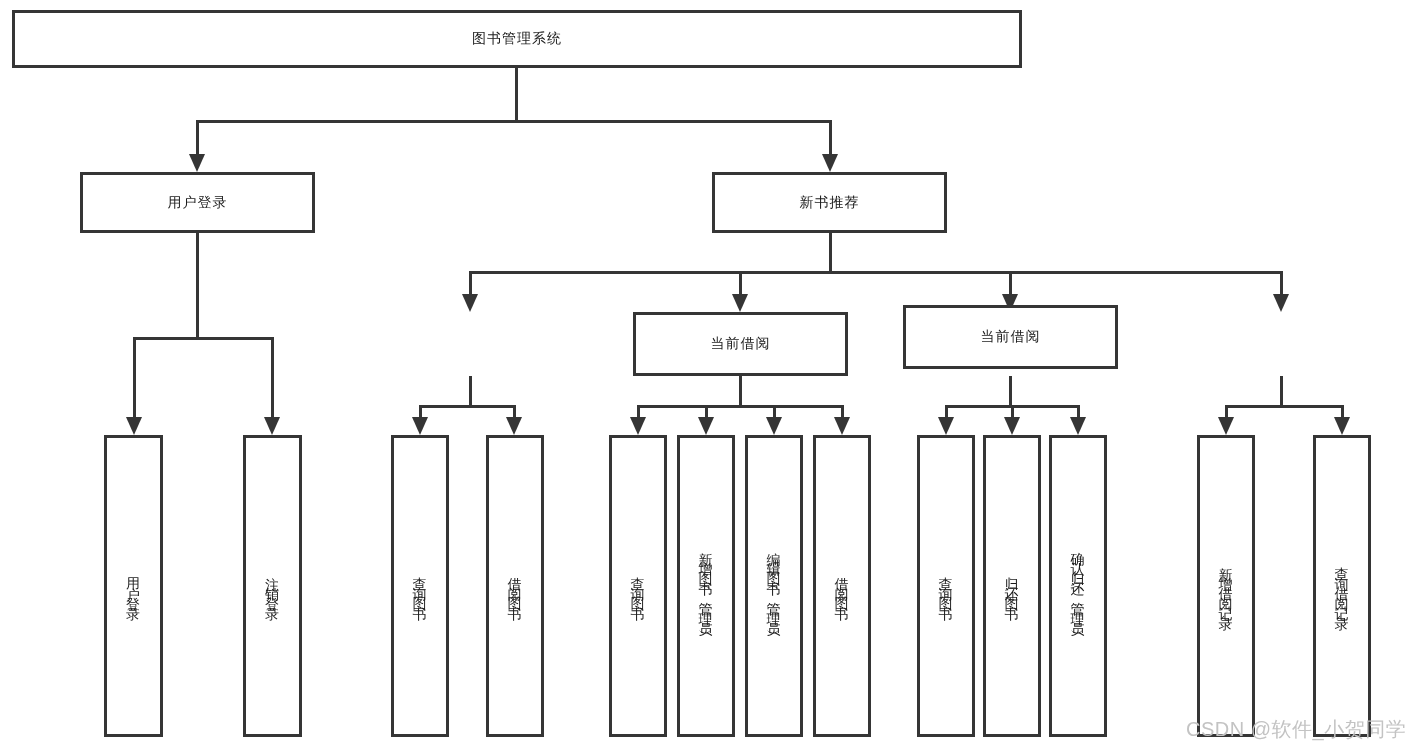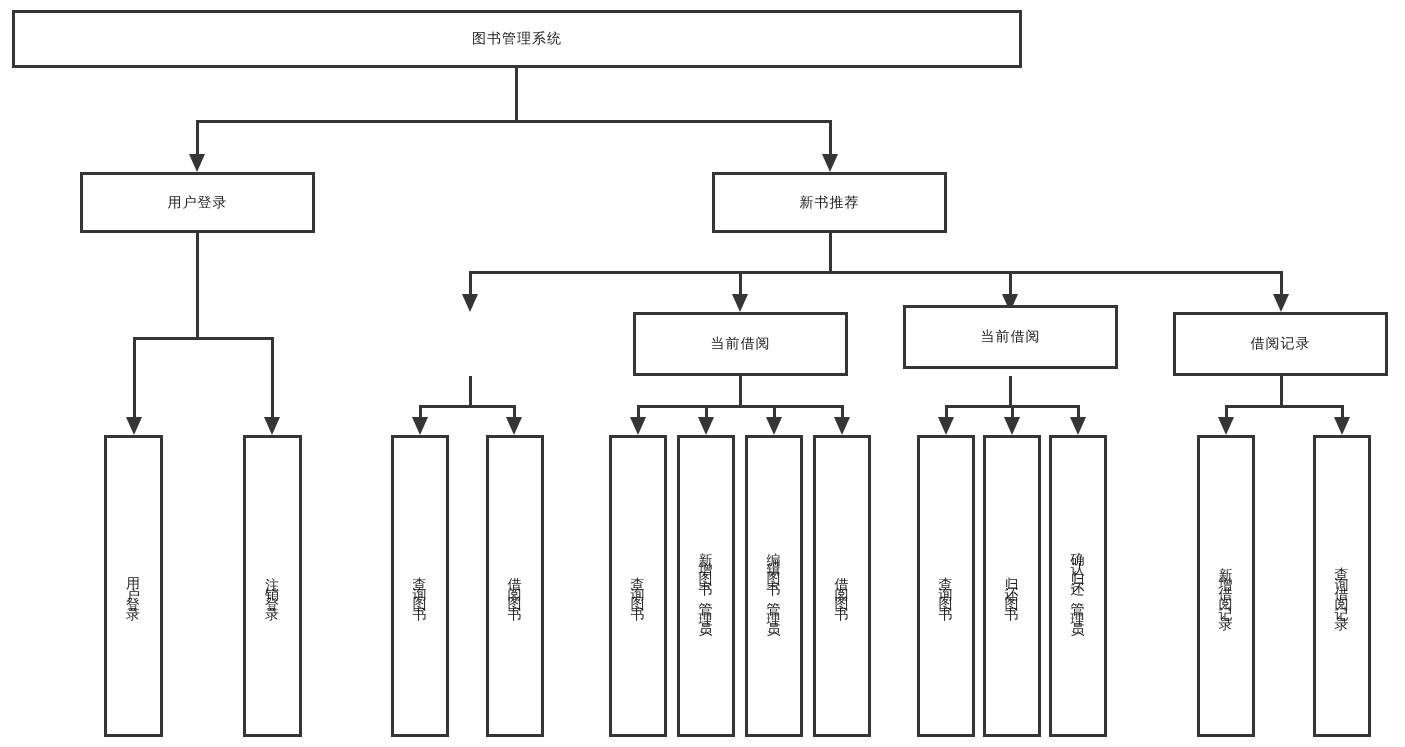--- a/index.html
+++ b/index.html
@@ -75,23 +75,20 @@
   <div class="arr" style="left:1002px;top:294px;"></div>
   <div class="vl" style="left:1280px;top:271px;height:25px;"></div>
   <div class="arr" style="left:1273px;top:294px;"></div>
 
   <div class="box" style="left:633px;top:312px;width:215px;height:64px;">
     <span class="lbl">当前借阅</span>
   </div>
   <div class="box" style="left:903px;top:305px;width:215px;height:64px;">
     <span class="lbl">当前借阅</span>
   </div>
-  <div class="box" style="left:1173px;top:312px;width:215px;height:64px;">
-    <span class="lbl">借阅记录</span>
-  </div>
 
   <div class="vl" style="left:469px;top:376px;height:29px;"></div>
   <div class="hl" style="left:419px;top:405px;width:97px;"></div>
   <div class="vl" style="left:419px;top:405px;height:14px;"></div>
   <div class="arr" style="left:412px;top:417px;"></div>
   <div class="vl" style="left:513px;top:405px;height:14px;"></div>
   <div class="arr" style="left:506px;top:417px;"></div>
 
   <div class="box leaf" style="left:391px;top:435px;width:58px;height:302px;">
     <span class="lbl">查询图书</span>
@@ -150,14 +147,15 @@
   <div class="vl" style="left:1341px;top:405px;height:14px;"></div>
   <div class="arr" style="left:1334px;top:417px;"></div>
 
   <div class="box leaf" style="left:1197px;top:435px;width:58px;height:302px;">
     <span class="lbl">新增借阅记录</span>
   </div>
   <div class="box leaf" style="left:1313px;top:435px;width:58px;height:302px;">
     <span class="lbl">查询借阅记录</span>
   </div>
 
+  <div class="watermark">CSDN @软件_小贺同学</div>
 
 </div>
 
 </body></html>

